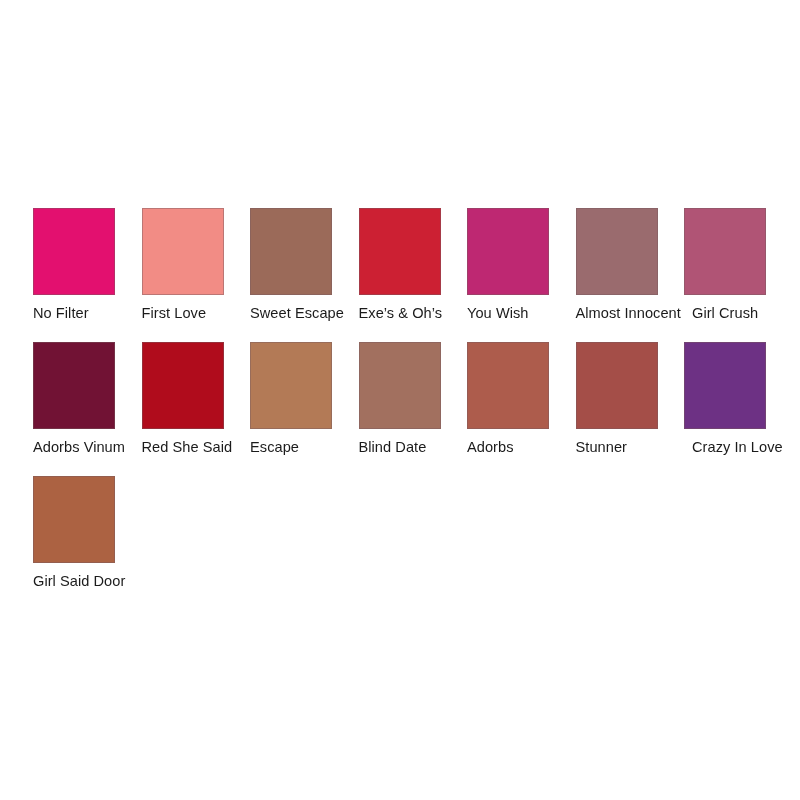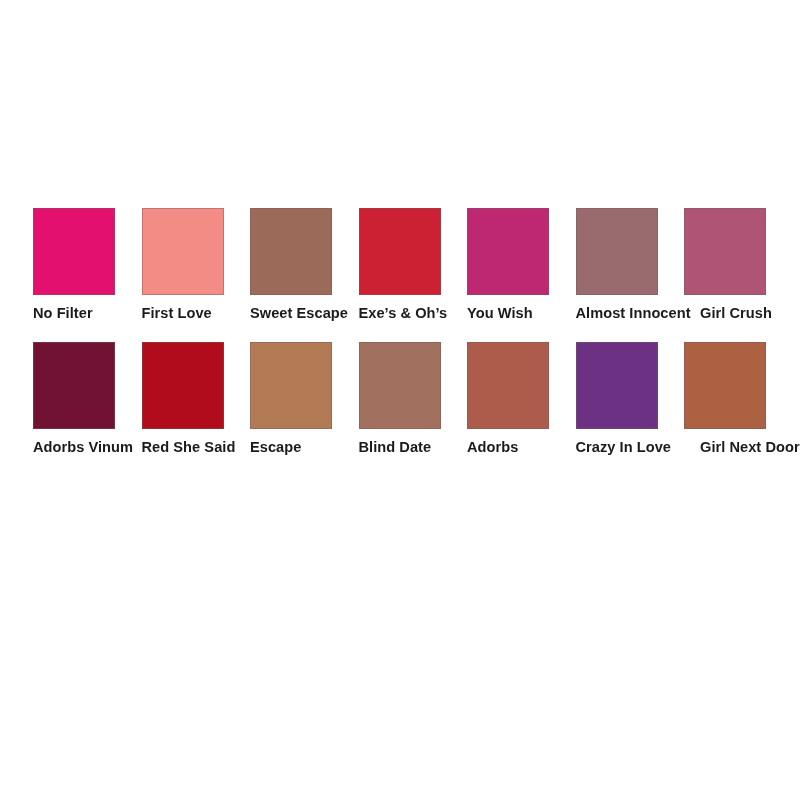--- a/index.html
+++ b/index.html
@@ -13,21 +13,20 @@
     background: #ffffff;
     font-family: "Liberation Sans", sans-serif;
     overflow: hidden;
   }
   #swatch-chart {
     position: absolute;
     left: 0;
     top: 0;
     width: 652px;
     height: 800px;
-    font-weight: bold;
   }
   .swatch-grid {
     position: absolute;
     left: 33px;
     top: 208px;
     width: 734px;
     display: grid;
     grid-template-columns: repeat(7, 108.5px);
     grid-auto-rows: 134px;
     column-gap: 0px;
@@ -50,21 +49,21 @@
     margin-top: 9px;
     font-size: 14.6px;
     line-height: 18px;
     color: #1b1b1b;
     white-space: nowrap;
     letter-spacing: 0.05px;
     font-family: "Liberation Sans", sans-serif;
   }
   
   .swatch-cell:nth-child(7n) .swatch-label {
-    margin-left: 16px;
+    margin-left: 8px;
   }
 </style>
 </head>
 <body>
 
 <div id="swatch-chart">
   <div class="swatch-grid">
       <div class="swatch-cell">
         <div class="swatch-chip" style="background-color: rgb(227, 16, 111);"></div>
         <div class="swatch-label">No Filter</div>
@@ -107,21 +106,25 @@
       </div>
       <div class="swatch-cell">
         <div class="swatch-chip" style="background-color: rgb(162, 112, 95);"></div>
         <div class="swatch-label">Blind Date</div>
       </div>
       <div class="swatch-cell">
         <div class="swatch-chip" style="background-color: rgb(173, 92, 76);"></div>
         <div class="swatch-label">Adorbs</div>
       </div>
       <div class="swatch-cell">
+        <div class="swatch-chip" style="background-color: rgb(164, 78, 72);"></div>
+        <div class="swatch-label">Stunner</div>
+      </div>
+      <div class="swatch-cell">
         <div class="swatch-chip" style="background-color: rgb(109, 49, 132);"></div>
         <div class="swatch-label">Crazy In Love</div>
       </div>
       <div class="swatch-cell">
         <div class="swatch-chip" style="background-color: rgb(172, 98, 66);"></div>
-        <div class="swatch-label">Girl Next Door</div>
+        <div class="swatch-label">Girl Said Door</div>
       </div>
     </div>
 </div>
 
 </body></html>

